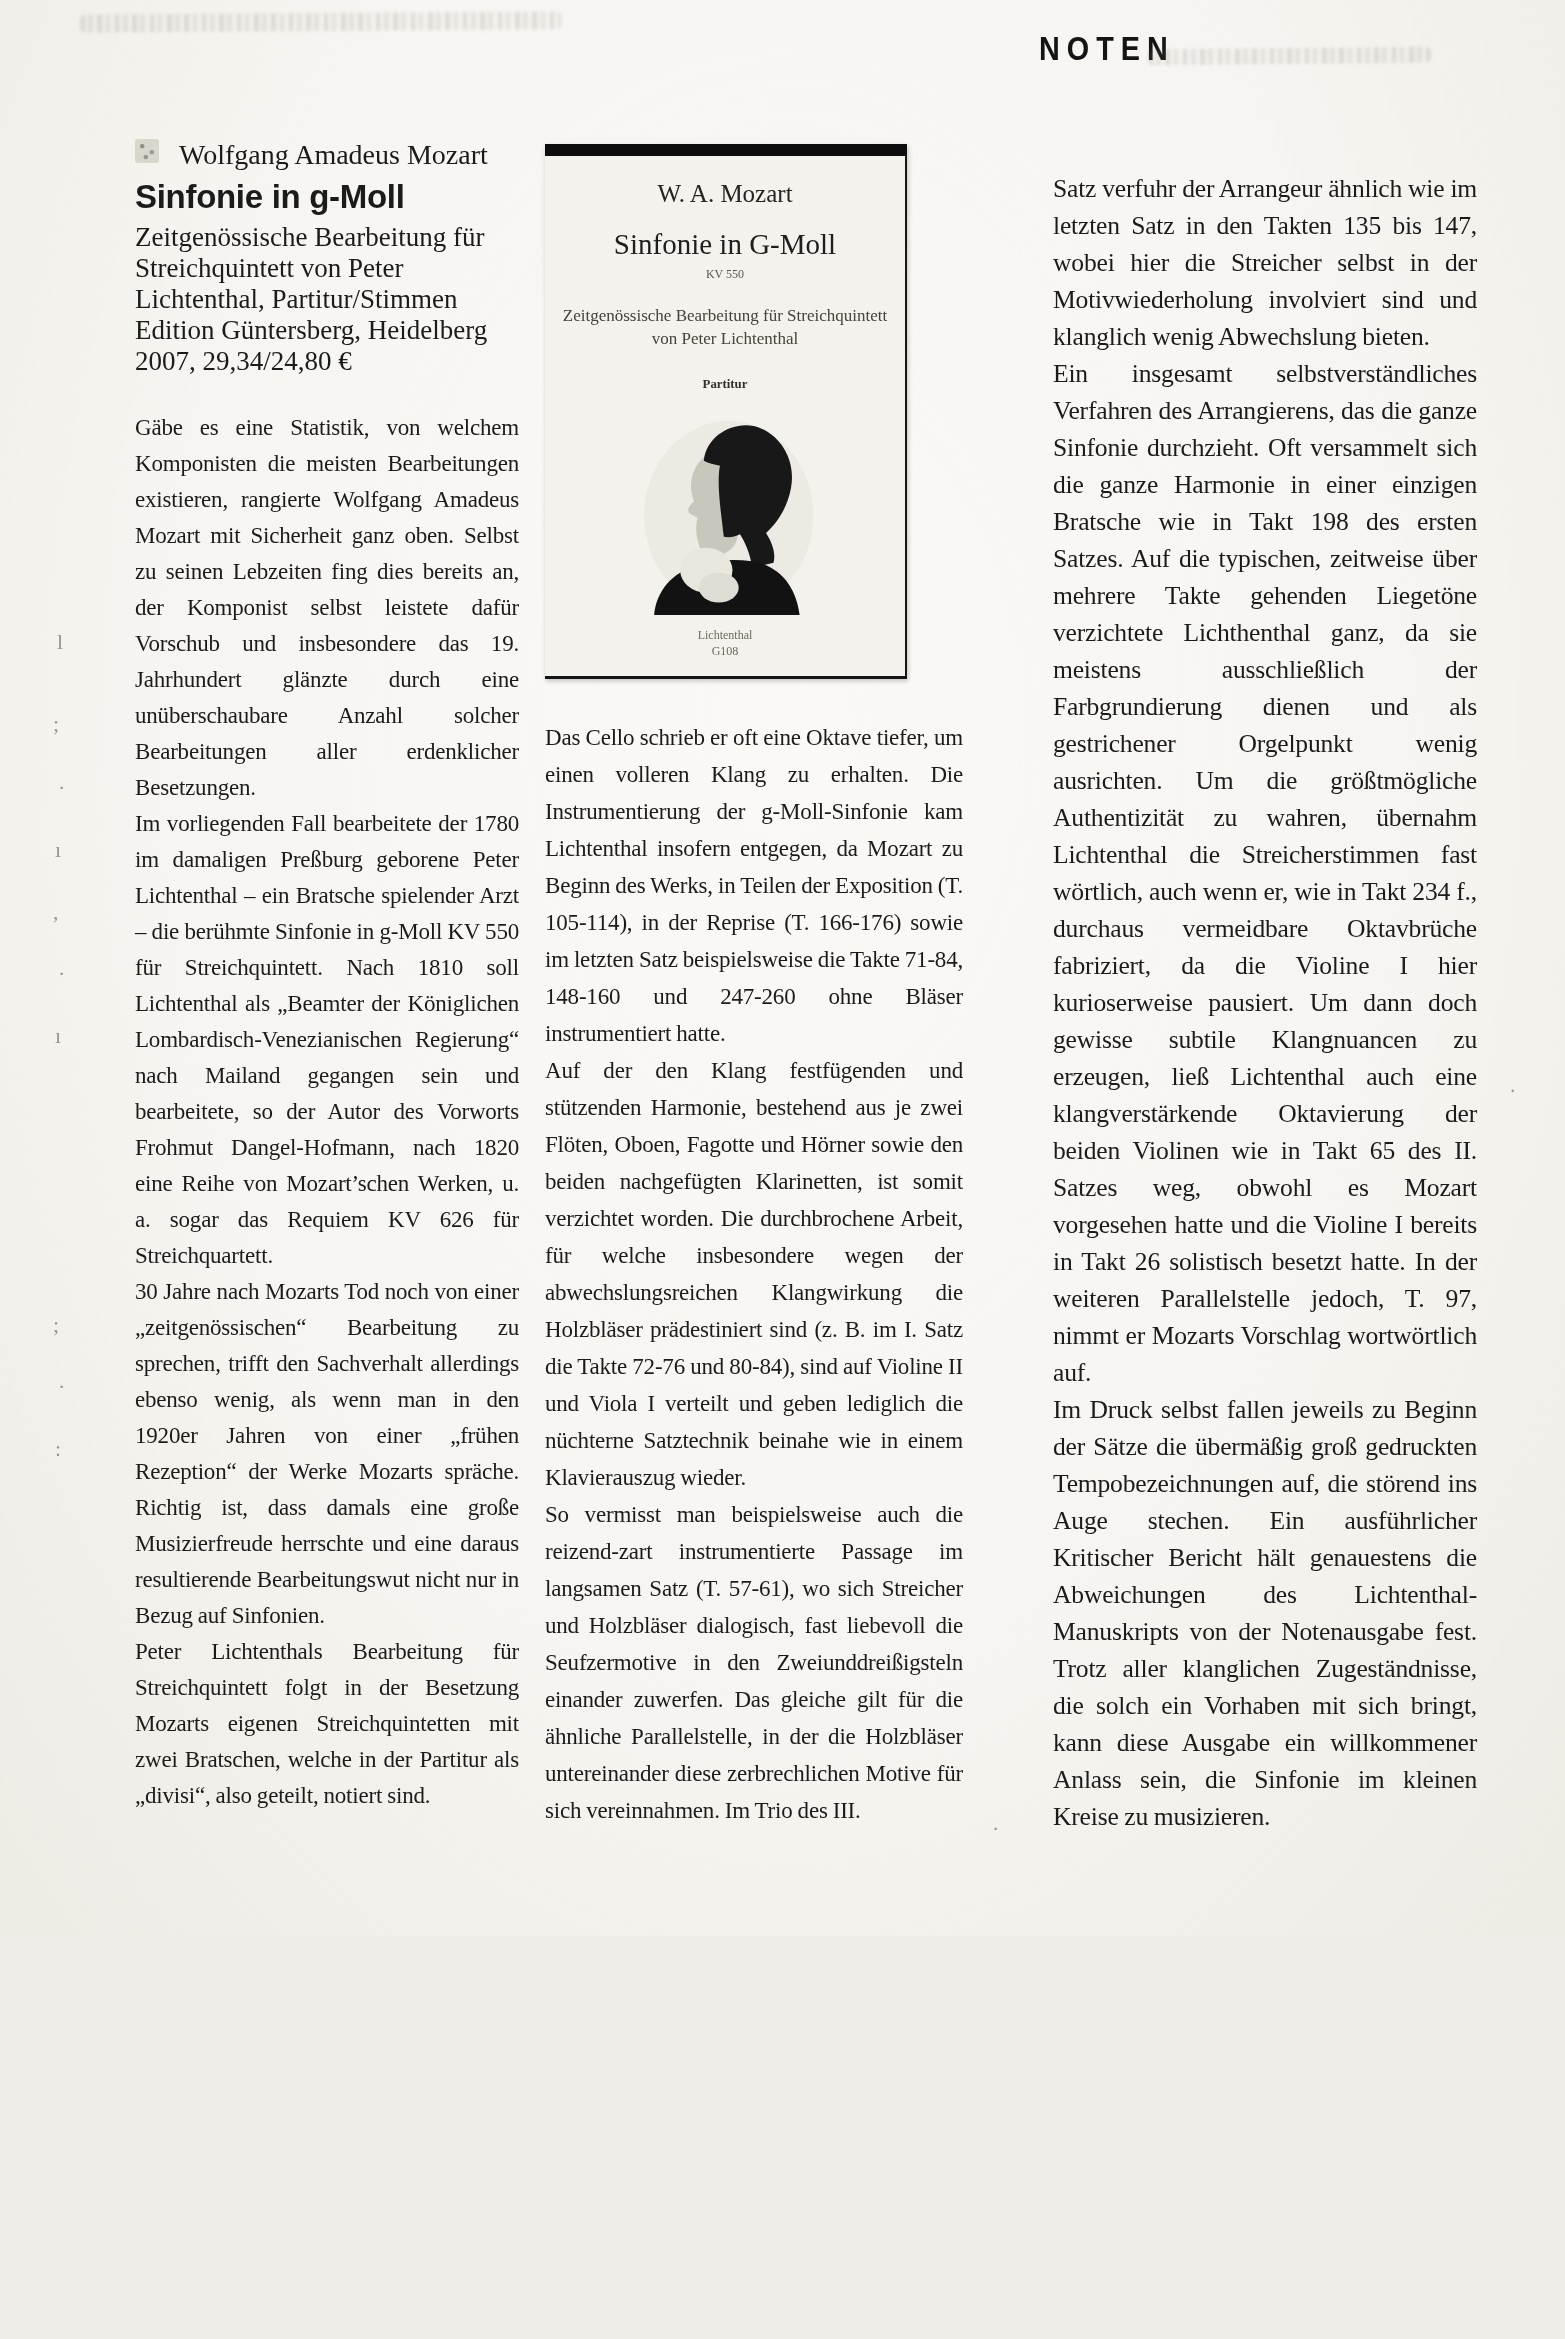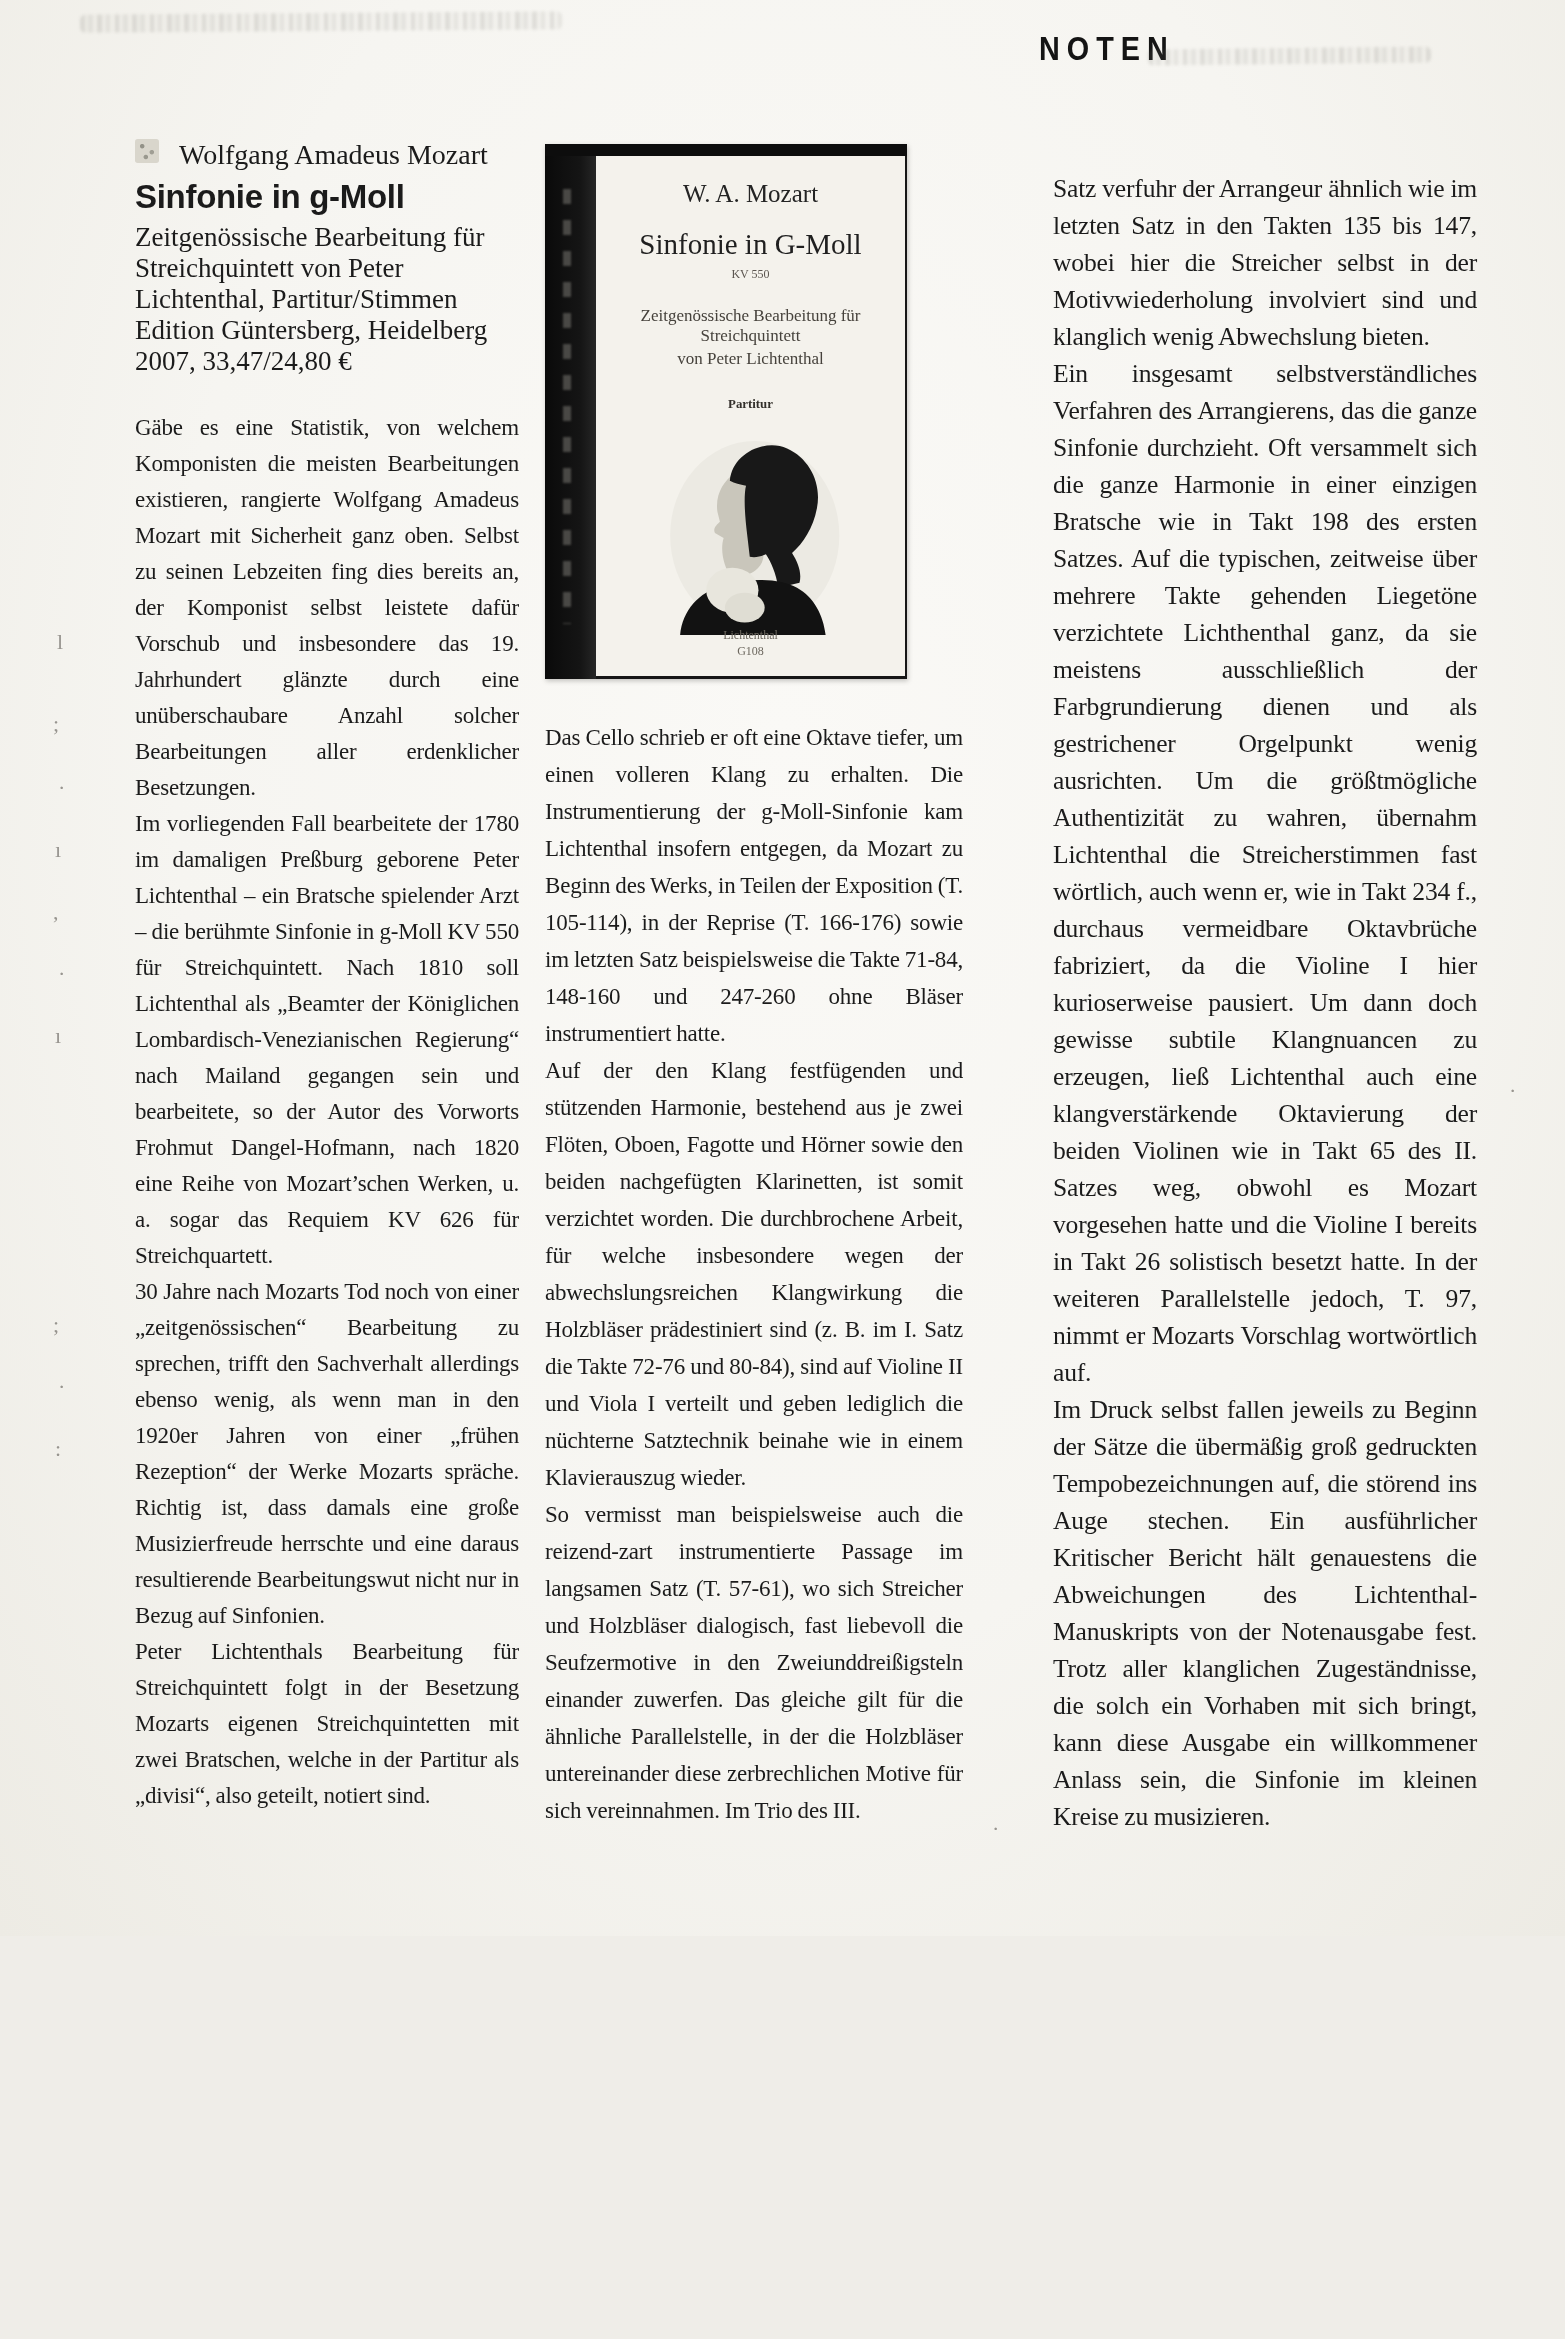--- a/index.html
+++ b/index.html
@@ -52,21 +52,21 @@
     filter:blur(0.4px);
   }
   .byline{font-size:28px;}
   .review-title{
     margin:7.3px 0 5.5px 0;font-family:"Liberation Sans","DejaVu Sans",sans-serif;
     font-weight:700;font-size:33px;letter-spacing:-0.3px;
   }
   .meta{margin:0;font-size:27px;line-height:31px;}
   
   .cover{
-    margin:0;width:362px;height:535px;display:flex;flex-direction:row;
+    margin:0;width:362px;height:535px;display:flex;flex-direction:column;
     border-top:12.8px solid #0d0d0d;box-sizing:border-box;
     box-shadow:0.9px 1.8px 4.6px rgba(40,40,35,.25);
     background:#f2f0ea;
   }
   .spine{position:relative;width:51px;background:linear-gradient(90deg,#0a0a0a 0%,#151515 70%,#262626 100%);}
   .spine::after{
     content:"";position:absolute;left:18.3px;top:33px;bottom:55px;width:8.2px;filter:blur(0.9px);
     background:repeating-linear-gradient(to bottom, rgba(205,203,192,.30) 0 14.6px, transparent 14.6px 31px);
   }
   .cover-face{
@@ -116,21 +116,21 @@
 
   <section class="col col1">
     <div class="review-head">
       <div class="byline-row">
         <span class="marker-icon"></span>
         <span class="byline">Wolfgang Amadeus Mozart</span>
       </div>
       <h1 class="review-title">Sinfonie in g-Moll</h1>
       <p class="meta">Zeitgenössische Bearbeitung für Streichquintett von Peter Lichtenthal, Partitur/Stimmen</p>
       <p class="meta">Edition Güntersberg, Heidelberg</p>
-      <p class="meta">2007, 33,47/24,80 €</p>
+      <p class="meta">2007, 29,34/24,80 €</p>
     </div>
     <div class="body">
       <p>Gäbe es eine Statistik, von welchem Komponisten die meisten Bearbeitungen existieren, rangierte Wolfgang Amadeus Mozart mit Sicherheit ganz oben. Selbst zu seinen Lebzeiten fing dies bereits an, der Komponist selbst leistete dafür Vorschub und insbesondere das 19. Jahrhundert glänzte durch eine unüberschaubare Anzahl solcher Bearbeitungen aller erdenklicher Besetzungen.</p>
       <p>Im vorliegenden Fall bearbeitete der 1780 im damaligen Preßburg geborene Peter Lichtenthal – ein Bratsche spielender Arzt – die berühmte Sinfonie in g-Moll KV 550 für Streichquintett. Nach 1810 soll Lichtenthal als „Beamter der Königlichen Lombardisch-Venezianischen Regierung“ nach Mailand gegangen sein und bearbeitete, so der Autor des Vorworts Frohmut Dangel-Hofmann, nach 1820 eine Reihe von Mozart’schen Werken, u. a. sogar das Requiem KV 626 für Streichquartett.</p>
       <p>30 Jahre nach Mozarts Tod noch von einer „zeitgenössischen“ Bearbeitung zu sprechen, trifft den Sachverhalt allerdings ebenso wenig, als wenn man in den 1920er Jahren von einer „frühen Rezeption“ der Werke Mozarts spräche. Richtig ist, dass damals eine große Musizierfreude herrschte und eine daraus resultierende Bearbeitungswut nicht nur in Bezug auf Sinfonien.</p>
       <p>Peter Lichtenthals Bearbeitung für Streichquintett folgt in der Besetzung Mozarts eigenen Streichquintetten mit zwei Bratschen, welche in der Partitur als „divisi“, also geteilt, notiert sind.</p>
     </div>
   </section>
 
   <section class="col col2">

